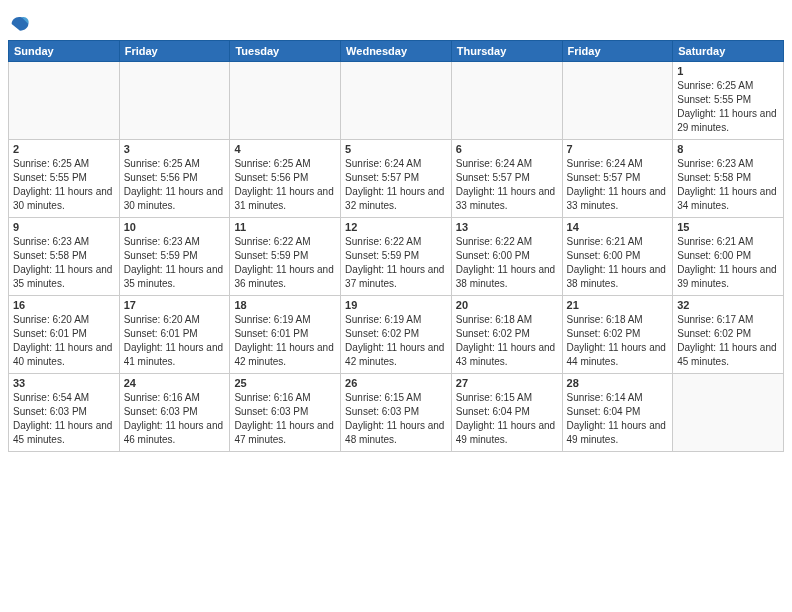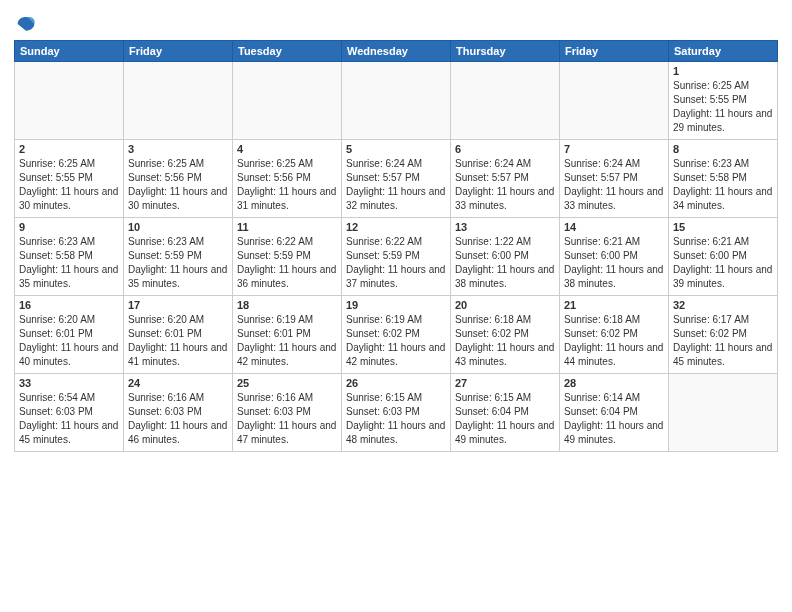--- a/index.html
+++ b/index.html
@@ -6,21 +6,21 @@
     body {
       font-family: Arial, sans-serif;
       background: #fff;
       width: 792px;
       height: 612px;
       overflow: hidden;
     }
     .page {
       width: 792px;
       height: 612px;
-      padding: 10px 14px;
+      padding: 10px 8px;
     }
     .header {
       display: flex;
       justify-content: space-between;
       align-items: flex-start;
       margin-bottom: 6px;
     }
     .logo {
       display: flex;
       align-items: center;
@@ -213,21 +213,21 @@
 Daylight: 11 hours and 36 minutes.</div>
           </td>
           <td>
             <span class="day-num">12</span>
             <div class="day-info">Sunrise: 6:22 AM
 Sunset: 5:59 PM
 Daylight: 11 hours and 37 minutes.</div>
           </td>
           <td>
             <span class="day-num">13</span>
-            <div class="day-info">Sunrise: 1:22 AM
+            <div class="day-info">Sunrise: 6:22 AM
 Sunset: 6:00 PM
 Daylight: 11 hours and 38 minutes.</div>
           </td>
           <td>
             <span class="day-num">14</span>
             <div class="day-info">Sunrise: 6:21 AM
 Sunset: 6:00 PM
 Daylight: 11 hours and 38 minutes.</div>
           </td>
           <td>

